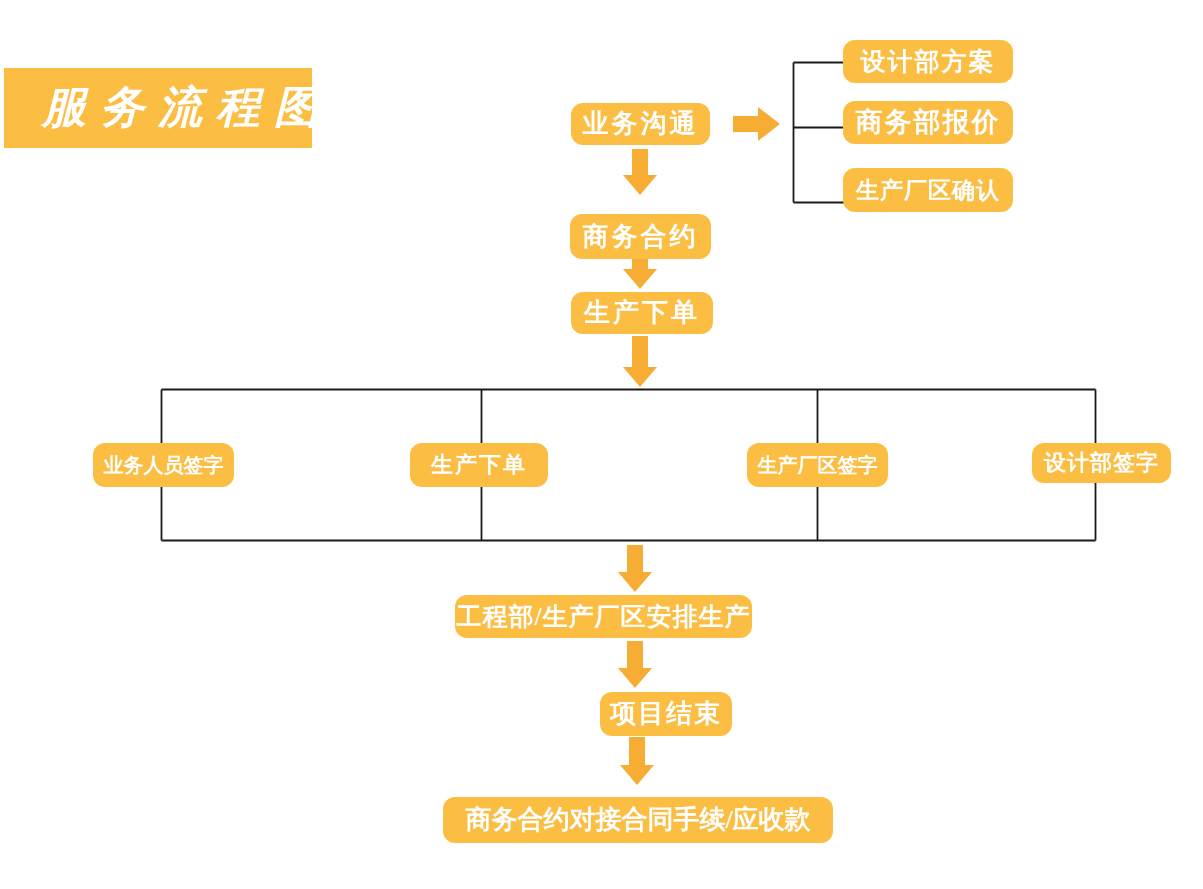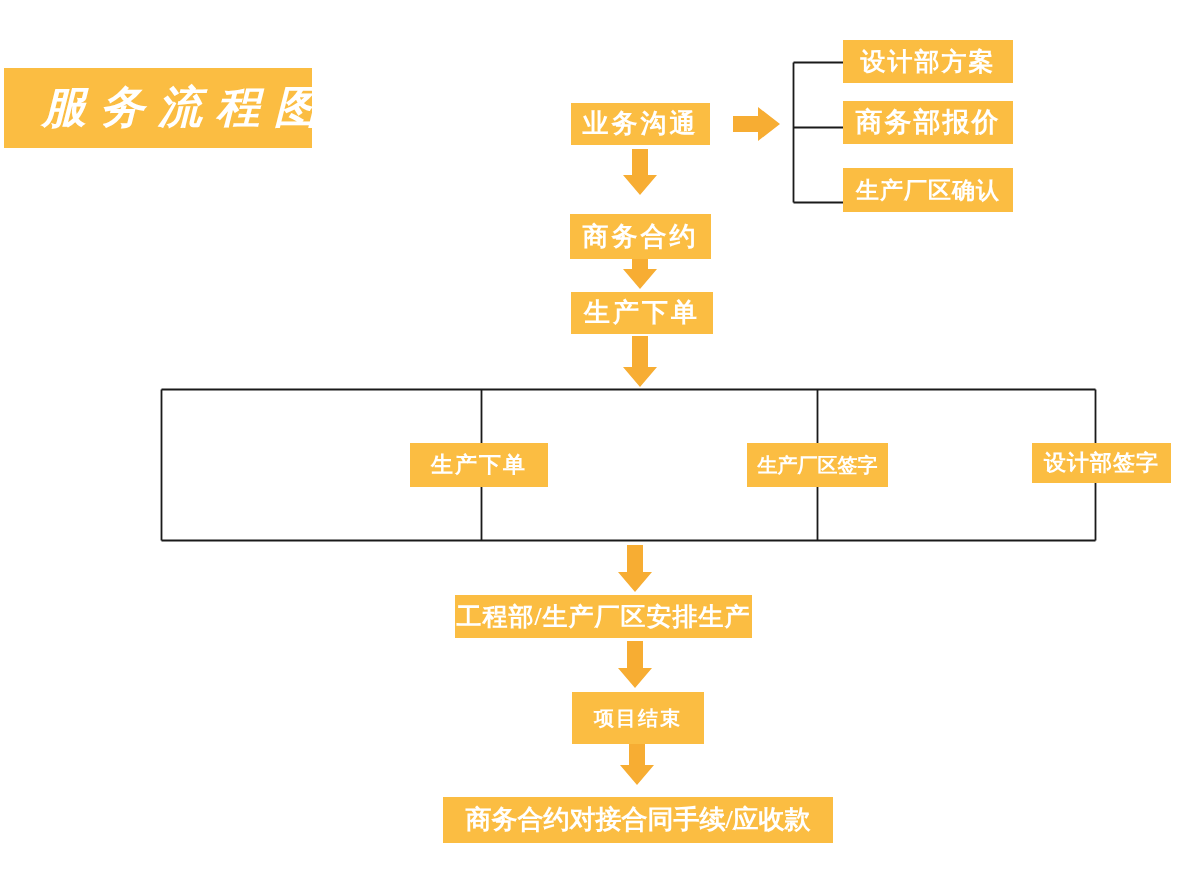--- a/index.html
+++ b/index.html
@@ -17,21 +17,21 @@
     overflow: hidden;
   }
   .stage { position: relative; width: 1203px; height: 889px; }
   .wires { position: absolute; left: 0; top: 0; z-index: 1; }
   .ln { stroke: var(--line); stroke-width: 1.8; fill: none; }
   .ar { fill: var(--arrow); stroke: none; }
   .node {
     position: absolute; z-index: 2;
     display: flex; align-items: center; justify-content: center;
     background: var(--box); color: var(--text);
-    font-weight: bold; border-radius: 0;
+    font-weight: bold; border-radius: 12px;
     white-space: nowrap; text-align: center;
     line-height: 1;
   }
   .title {
     border-radius: 0;
     font-style: italic;
     padding-left: 44px;
   }
 </style>
 </head>
@@ -61,26 +61,27 @@
   <div class="node" style="left:843px;top:40px;width:170px;height:43px;font-size:25px;letter-spacing:2px">设计部方案</div>
 
   <div class="node" style="left:843px;top:101px;width:170px;height:43px;font-size:27px;letter-spacing:2px">商务部报价</div>
 
   <div class="node" style="left:843px;top:168px;width:170px;height:44px;font-size:23px;letter-spacing:1px">生产厂区确认</div>
 
   <div class="node" style="left:570px;top:214px;width:141px;height:45px;font-size:26px;letter-spacing:3px">商务合约</div>
 
   <div class="node" style="left:571px;top:292px;width:142px;height:42px;font-size:26px;letter-spacing:3px">生产下单</div>
 
+  <div class="node" style="left:93px;top:443px;width:141px;height:44px;font-size:20px">业务人员签字</div>
 
   <div class="node" style="left:410px;top:443px;width:138px;height:44px;font-size:22px;letter-spacing:2px">生产下单</div>
 
   <div class="node" style="left:747px;top:443px;width:141px;height:44px;font-size:20px">生产厂区签字</div>
 
   <div class="node" style="left:1032px;top:443px;width:139px;height:40px;font-size:22px;letter-spacing:1px">设计部签字</div>
 
   <div class="node" style="left:455px;top:595px;width:297px;height:43px;font-size:25px;letter-spacing:1px">工程部/生产厂区安排生产</div>
 
-  <div class="node" style="left:572px;top:692px;width:132px;height:52px;font-size:20px;letter-spacing:2px">项目结束</div>
+  <div class="node" style="left:600px;top:692px;width:132px;height:44px;font-size:26px;letter-spacing:2px">项目结束</div>
 
   <div class="node" style="left:443px;top:797px;width:390px;height:46px;font-size:26px">商务合约对接合同手续/应收款</div>
 
 </div>
 
 </body></html>

